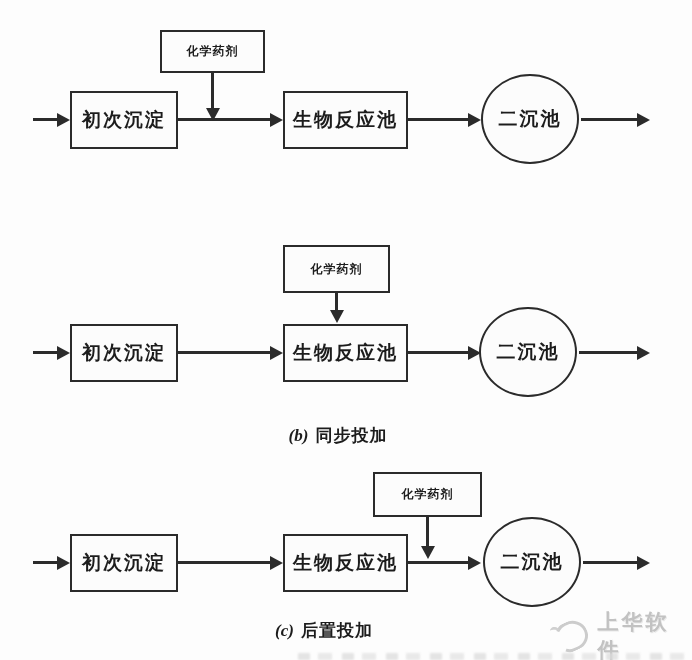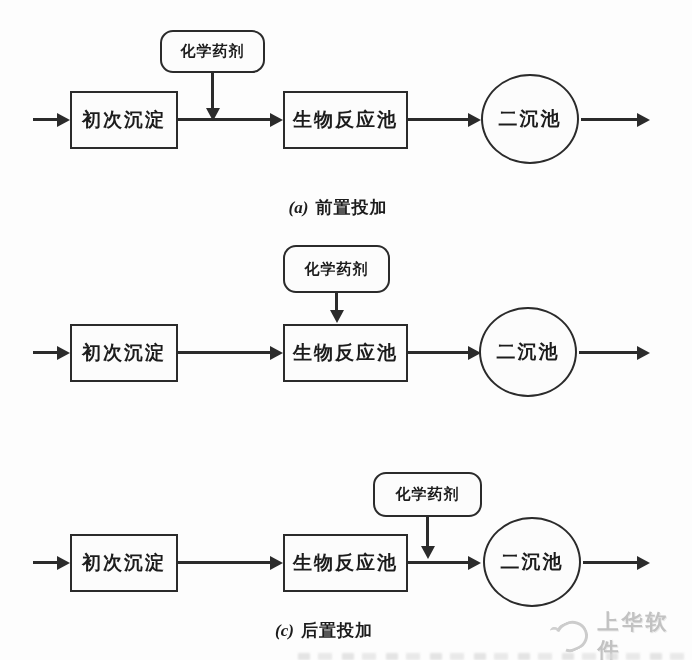--- a/index.html
+++ b/index.html
@@ -31,21 +31,21 @@
   
   .pbox {
     position: absolute;
     border: 2.5px solid #2b2b2b;
     background: #fcfcfc;
     display: flex; align-items: center; justify-content: center;
     font-weight: bold; font-size: 19px; color: #1c1c1c;
     letter-spacing: 2px;
     box-sizing: border-box;
   }
-  .pbox.small { font-size: 15px; letter-spacing: 1px; border-radius: 13px; }
+  .pbox.small { font-size: 12px; letter-spacing: 1px; }
   .pcircle {
     position: absolute;
     border: 2.5px solid #2b2b2b;
     background: #fcfcfc;
     border-radius: 50%;
     display: flex; align-items: center; justify-content: center;
     font-weight: bold; font-size: 19px; color: #1c1c1c;
     letter-spacing: 2px;
     box-sizing: border-box;
   }
@@ -131,23 +131,20 @@
   <div class="pbox" style="left:283px; top:91px; width:125px; height:58px;">生物反应池</div>
 
   <div class="hline" style="left:408px; top:118px; width:60px;"></div>
   <div class="ah-right" style="left:468px; top:113px;"></div>
 
   <div class="pcircle" style="left:481px; top:74px; width:98px; height:90px;">二沉池</div>
 
   <div class="hline" style="left:581px; top:118px; width:56px;"></div>
   <div class="ah-right" style="left:637px; top:113px;"></div>
 
-  <div class="caption" style="left:253px; top:196px;">
-    <span class="cap-prefix">(a)</span><span>前置投加</span>
-  </div>
 
   <div class="hline" style="left:33px; top:351px; width:26px;"></div>
   <div class="ah-right" style="left:57px; top:346px;"></div>
 
   <div class="pbox" style="left:70px; top:324px; width:108px; height:58px;">初次沉淀</div>
 
   <div class="hline" style="left:178px; top:351px; width:92px;"></div>
   <div class="ah-right" style="left:270px; top:346px;"></div>
 
   <div class="pbox small" style="left:283px; top:245px; width:107px; height:48px;">化学药剂</div>
@@ -157,20 +154,23 @@
   <div class="pbox" style="left:283px; top:324px; width:125px; height:58px;">生物反应池</div>
 
   <div class="hline" style="left:408px; top:351px; width:60px;"></div>
   <div class="ah-right" style="left:468px; top:346px;"></div>
 
   <div class="pcircle" style="left:479px; top:307px; width:98px; height:90px;">二沉池</div>
 
   <div class="hline" style="left:579px; top:351px; width:58px;"></div>
   <div class="ah-right" style="left:637px; top:346px;"></div>
 
+  <div class="caption" style="left:253px; top:424px;">
+    <span class="cap-prefix">(b)</span><span>同步投加</span>
+  </div>
 
   <div class="hline" style="left:33px; top:561px; width:26px;"></div>
   <div class="ah-right" style="left:57px; top:556px;"></div>
 
   <div class="pbox" style="left:70px; top:534px; width:108px; height:58px;">初次沉淀</div>
 
   <div class="hline" style="left:178px; top:561px; width:92px;"></div>
   <div class="ah-right" style="left:270px; top:556px;"></div>
 
   <div class="pbox" style="left:283px; top:534px; width:125px; height:58px;">生物反应池</div>

